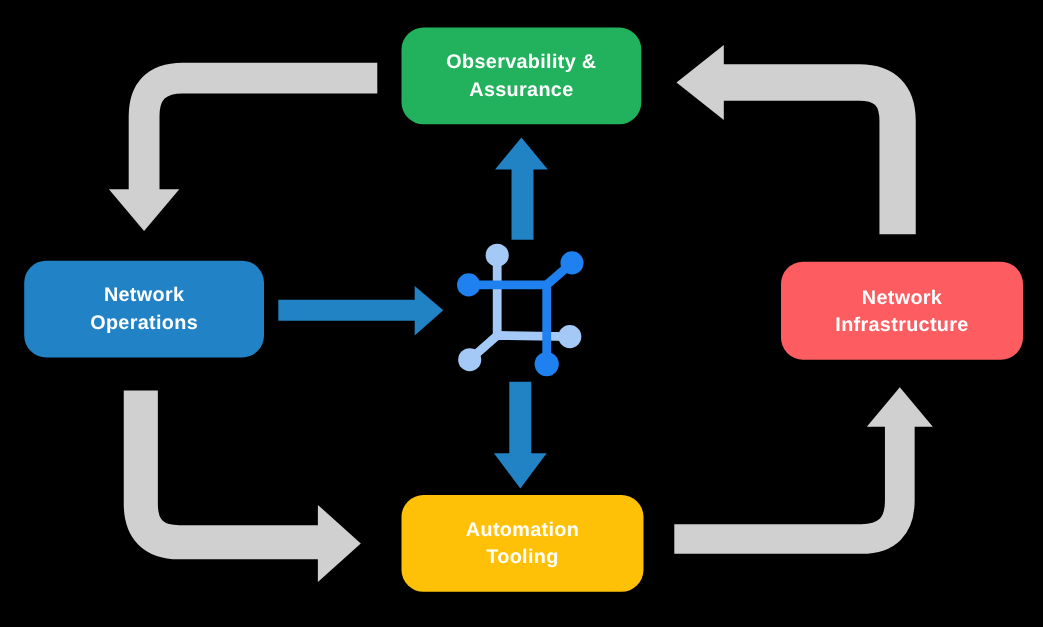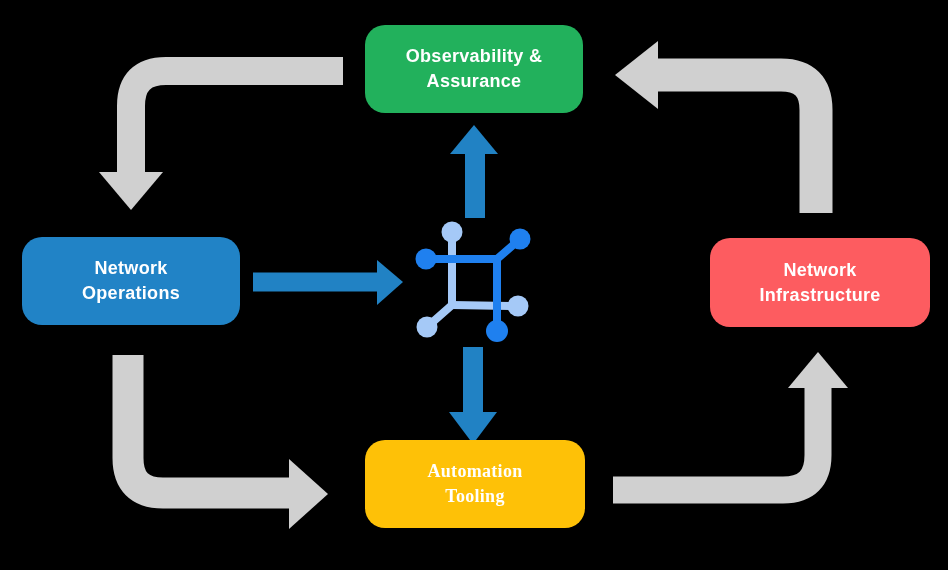--- a/index.html
+++ b/index.html
@@ -31,21 +31,21 @@
     font-size: 18px;
     font-weight: 600;
     line-height: 1.38;
     letter-spacing: 0.3px;
     text-align: center;
   }
   .node-label { white-space: pre-line; }
   .node-observability { left: 365px; top: 25px;  width: 218px; height: 88px; background: var(--node-green); }
   .node-operations    { left: 22px;  top: 237px; width: 218px; height: 88px; background: var(--node-blue); }
   .node-infrastructure{ left: 710px; top: 238px; width: 220px; height: 89px; background: var(--node-red); }
-  .node-automation    { left: 365px; top: 440px; width: 220px; height: 88px; background: var(--node-yellow); font-family: Liberation Serif, serif; }
+  .node-automation    { left: 365px; top: 450px; width: 220px; height: 88px; background: var(--node-yellow); }
 
   .gray-shaft  { fill: none; stroke: var(--arrow-gray); }
   .gray-head   { fill: var(--arrow-gray); stroke: none; }
   .blue-shaft  { fill: none; stroke: var(--arrow-blue); }
   .blue-head   { fill: var(--arrow-blue); stroke: none; }
 
   .icon-light-stroke { fill: none; stroke: var(--icon-light); stroke-width: 8; stroke-linecap: round; }
   .icon-light-fill   { fill: var(--icon-light); stroke: none; }
   .icon-dark-stroke  { fill: none; stroke: var(--icon-dark); stroke-width: 8; stroke-linecap: round; }
   .icon-dark-fill    { fill: var(--icon-dark); stroke: none; }

